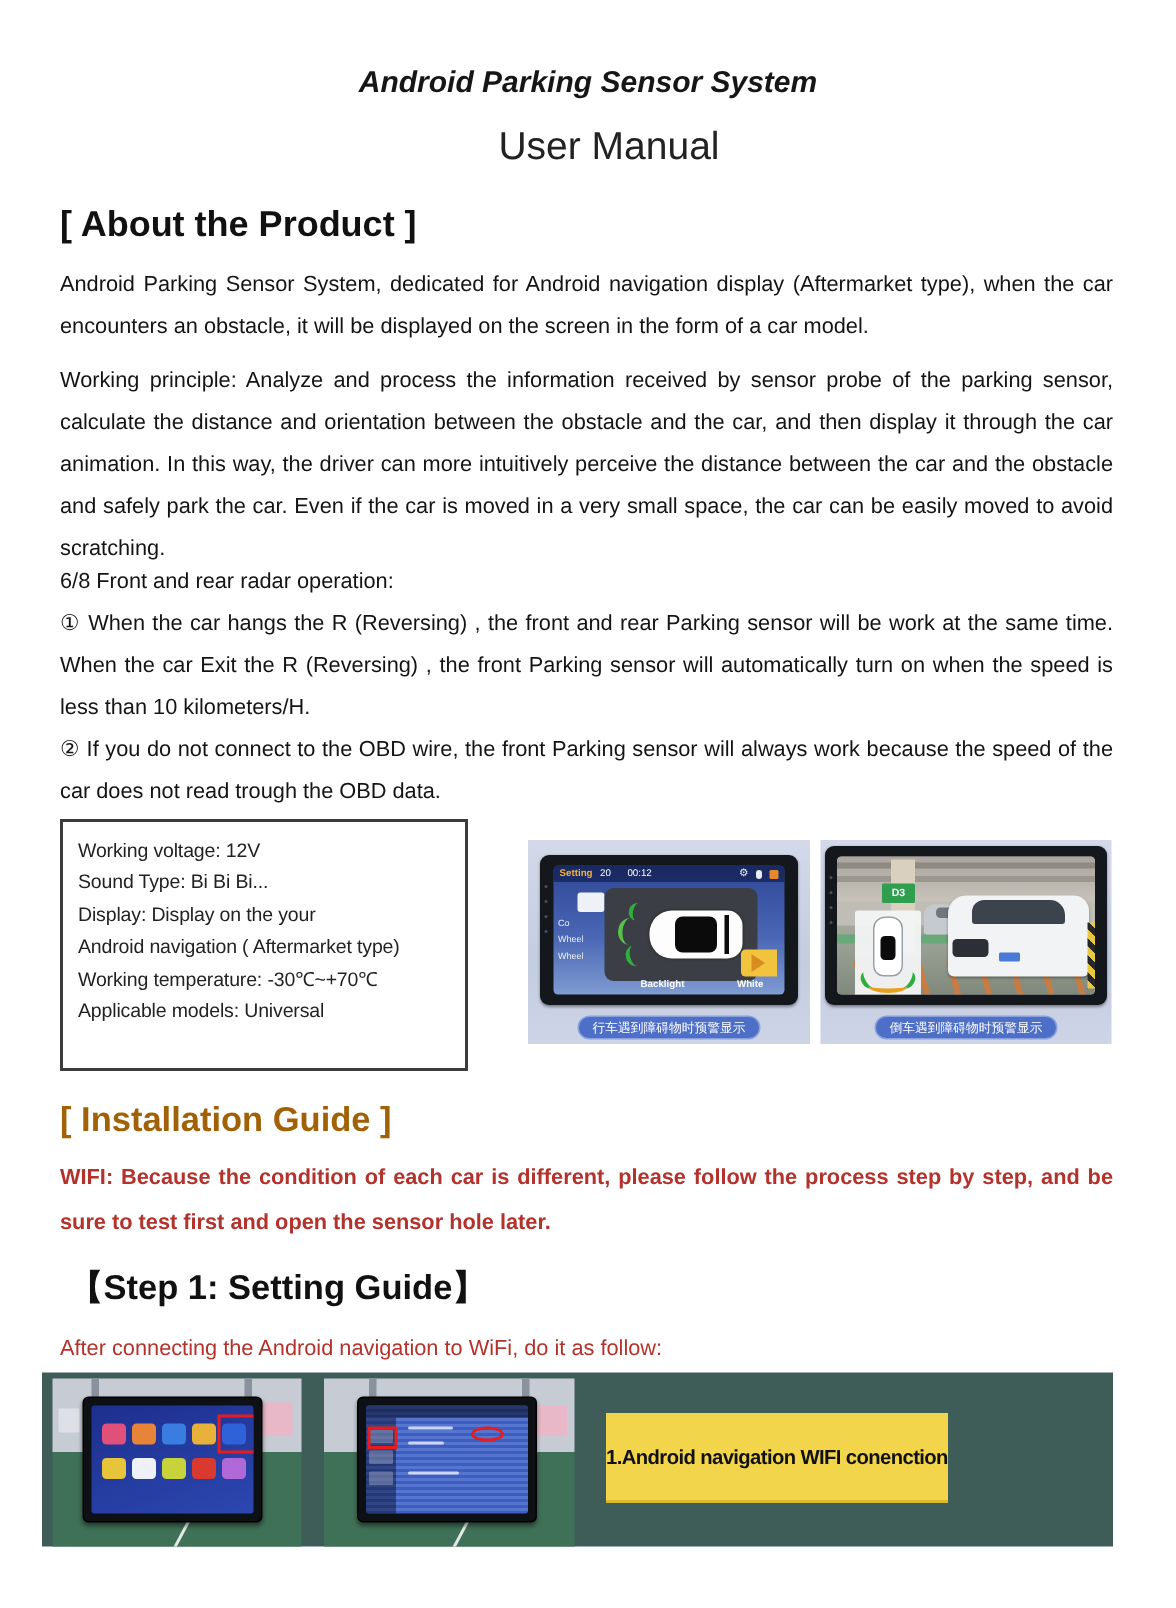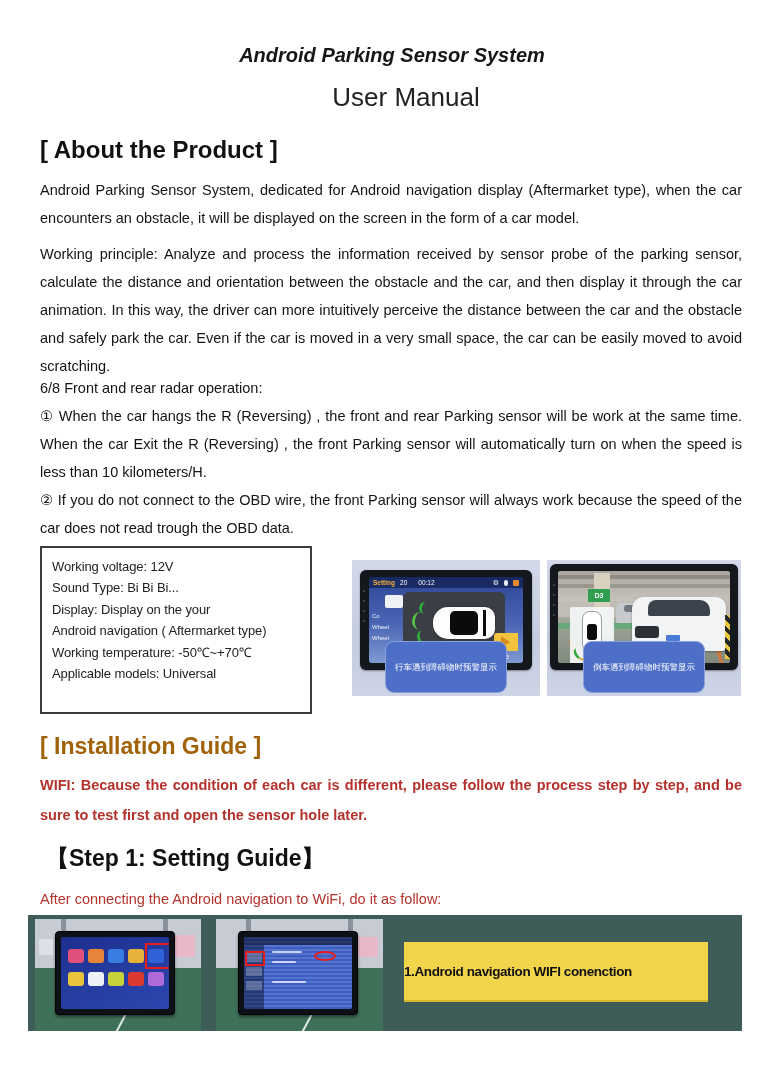--- a/index.html
+++ b/index.html
@@ -76,21 +76,21 @@
   .suv .plate { position:absolute; left:34px; bottom:10px; width:14px; height:6px; background:#4a7ad8; border-radius:1px; }
   .hazard { right:0; bottom:4px; width:5px; height:44px; background:repeating-linear-gradient(45deg,#e8c840 0 4px,#26282c 4px 8px); }
   .overlay-r { left:12px; top:36px; width:44px; height:62px; background:rgba(243,244,246,.95); border-radius:2px; }
   .car-v { left:12px; top:4px; width:20px; height:40px; background:#fff; border:1px solid #9aa0a8; border-radius:8px 8px 7px 7px; }
   .car-v .win { position:absolute; left:4px; top:12px; width:10px; height:16px; background:#0b0b0b; border-radius:3px; }
   .arc-r1 { left:4px; top:40px; width:10px; height:12px; border-left:3px solid #2fae3e; transform:rotate(-30deg); }
   .arc-r2 { right:4px; top:40px; width:10px; height:12px; border-right:3px solid #2fae3e; transform:rotate(30deg); }
   .arc-b1 { left:12px; bottom:2px; width:20px; height:8px; border-bottom:3px solid #e0622a; border-radius:50%; position:absolute; }
   .arc-b2 { left:9px; bottom:7px; width:26px; height:9px; border-bottom:3px solid #e8a020; border-radius:50%; position:absolute; }
 
-  .caption-pill { bottom:3px; left:50%; transform:translateX(-50%); background:#4e6fc8; border:1px solid #8aa0dd; color:#fff; font-size:8.5px; line-height:12px; padding:19px 9px; border-radius:9px; white-space:nowrap; }
+  .caption-pill { bottom:3px; left:50%; transform:translateX(-50%); background:#4e6fc8; border:1px solid #8aa0dd; color:#fff; font-size:8.5px; line-height:12px; padding:1px 9px; border-radius:9px; white-space:nowrap; }
 
   
   .panel { top:915px; left:28px; width:714px; height:116px; background:#3e5c58; }
   .photo { top:4px; height:112px; overflow:hidden; background:linear-gradient(180deg,#c6cbd4 0 44%,#3f7058 44% 100%); }
   .photo-1 { left:7px; width:166px; }
   .photo-2 { left:188px; width:167px; }
   .post { top:0; width:5px; height:50px; background:#8a929e; }
   .pinkbox { background:#e8b8c8; border-radius:1px; }
   .graybox { background:#dde1e7; border-radius:1px; }
   .table-seam { width:2px; height:70px; background:rgba(255,255,255,.85); transform:rotate(28deg); }
@@ -105,21 +105,21 @@
   .a1{background:#e0507a}.a2{background:#e8833a}.a3{background:#3a7de0}.a4{background:#e8b23a}.a5{background:#2f62d8}
   .a6{background:#e8c43a}.a7{background:#eef2f8}.a8{background:#c8d23a}.a9{background:#d83a2f}.a10{background:#b06ad8}
   .red-box { position:absolute; border:2px solid #e81c1c; }
   .rb-app { left:84px; top:6px; width:26px; height:26px; }
   .statusbar2 { position:absolute; left:0; top:0; width:100%; height:8px; background:rgba(8,14,40,.6); }
   .sidebar2 { position:absolute; left:0; top:8px; width:20px; height:100%; background:rgba(5,10,35,.45); }
   .sb-item { position:absolute; left:2px; width:16px; height:9px; background:rgba(255,255,255,.25); border-radius:1px; }
   .rb-side { left:1px; top:14px; width:20px; height:15px; }
   .red-ellipse { position:absolute; right:16px; top:14px; width:22px; height:10px; border:2px solid #e81c1c; border-radius:50%; }
   .wline { position:absolute; height:2px; background:rgba(235,240,250,.8); border-radius:1px; }
-  .callout { left:376px; top:27px; width:304px; height:60px; background:#f3d54b; border-bottom:2px solid #d9b92e; display:flex; align-items:center; overflow:hidden; }
+  .callout { left:376px; top:27px; width:228px; height:60px; background:#f3d54b; border-bottom:2px solid #d9b92e; display:flex; align-items:center; justify-content:center; overflow:hidden; }
   .callout span { font-size:13.5px; font-weight:bold; letter-spacing:-0.4px; color:#111; white-space:nowrap; }
 </style>
 </head>
 <body>
 
 <div class="abs doc-title">Android Parking Sensor System</div>
 <div class="abs doc-subtitle">User Manual</div>
 
 <div class="abs h-about">[ About the Product ]</div>
 <p class="abs body-text p1">Android Parking Sensor System, dedicated for Android navigation display (Aftermarket type), when the car encounters an obstacle, it will be displayed on the screen in the form of a car model.</p>
@@ -128,21 +128,21 @@
   <span class="radar-line">6/8 Front and rear radar operation:</span>
   <span class="radar-line">① When the car hangs the R (Reversing) , the front and rear Parking sensor will be work at the same time. When the car Exit the R (Reversing) , the front Parking sensor will automatically turn on when the speed is less than 10 kilometers/H.</span>
   <span class="radar-line">② If you do not connect to the OBD wire, the front Parking sensor will always work because the speed of the car does not read trough the OBD data.</span>
 </div>
 
 <div class="abs spec-box">
   <span class="spec-line">Working voltage: 12V</span>
   <span class="spec-line">Sound Type: Bi Bi Bi...</span>
   <span class="spec-line">Display: Display on the your</span>
   <span class="spec-line">Android navigation ( Aftermarket type)</span>
-  <span class="spec-line">Working temperature: -50℃~+70℃</span>
+  <span class="spec-line">Working temperature: -30℃~+70℃</span>
   <span class="spec-line">Applicable models: Universal</span>
 </div>
 
 <div class="abs shot shot-left">
   <div class="abs bezel bezel-l">
     <div class="abs side-dots">
         <i></i>
         <i></i>
         <i></i>
         <i></i>

